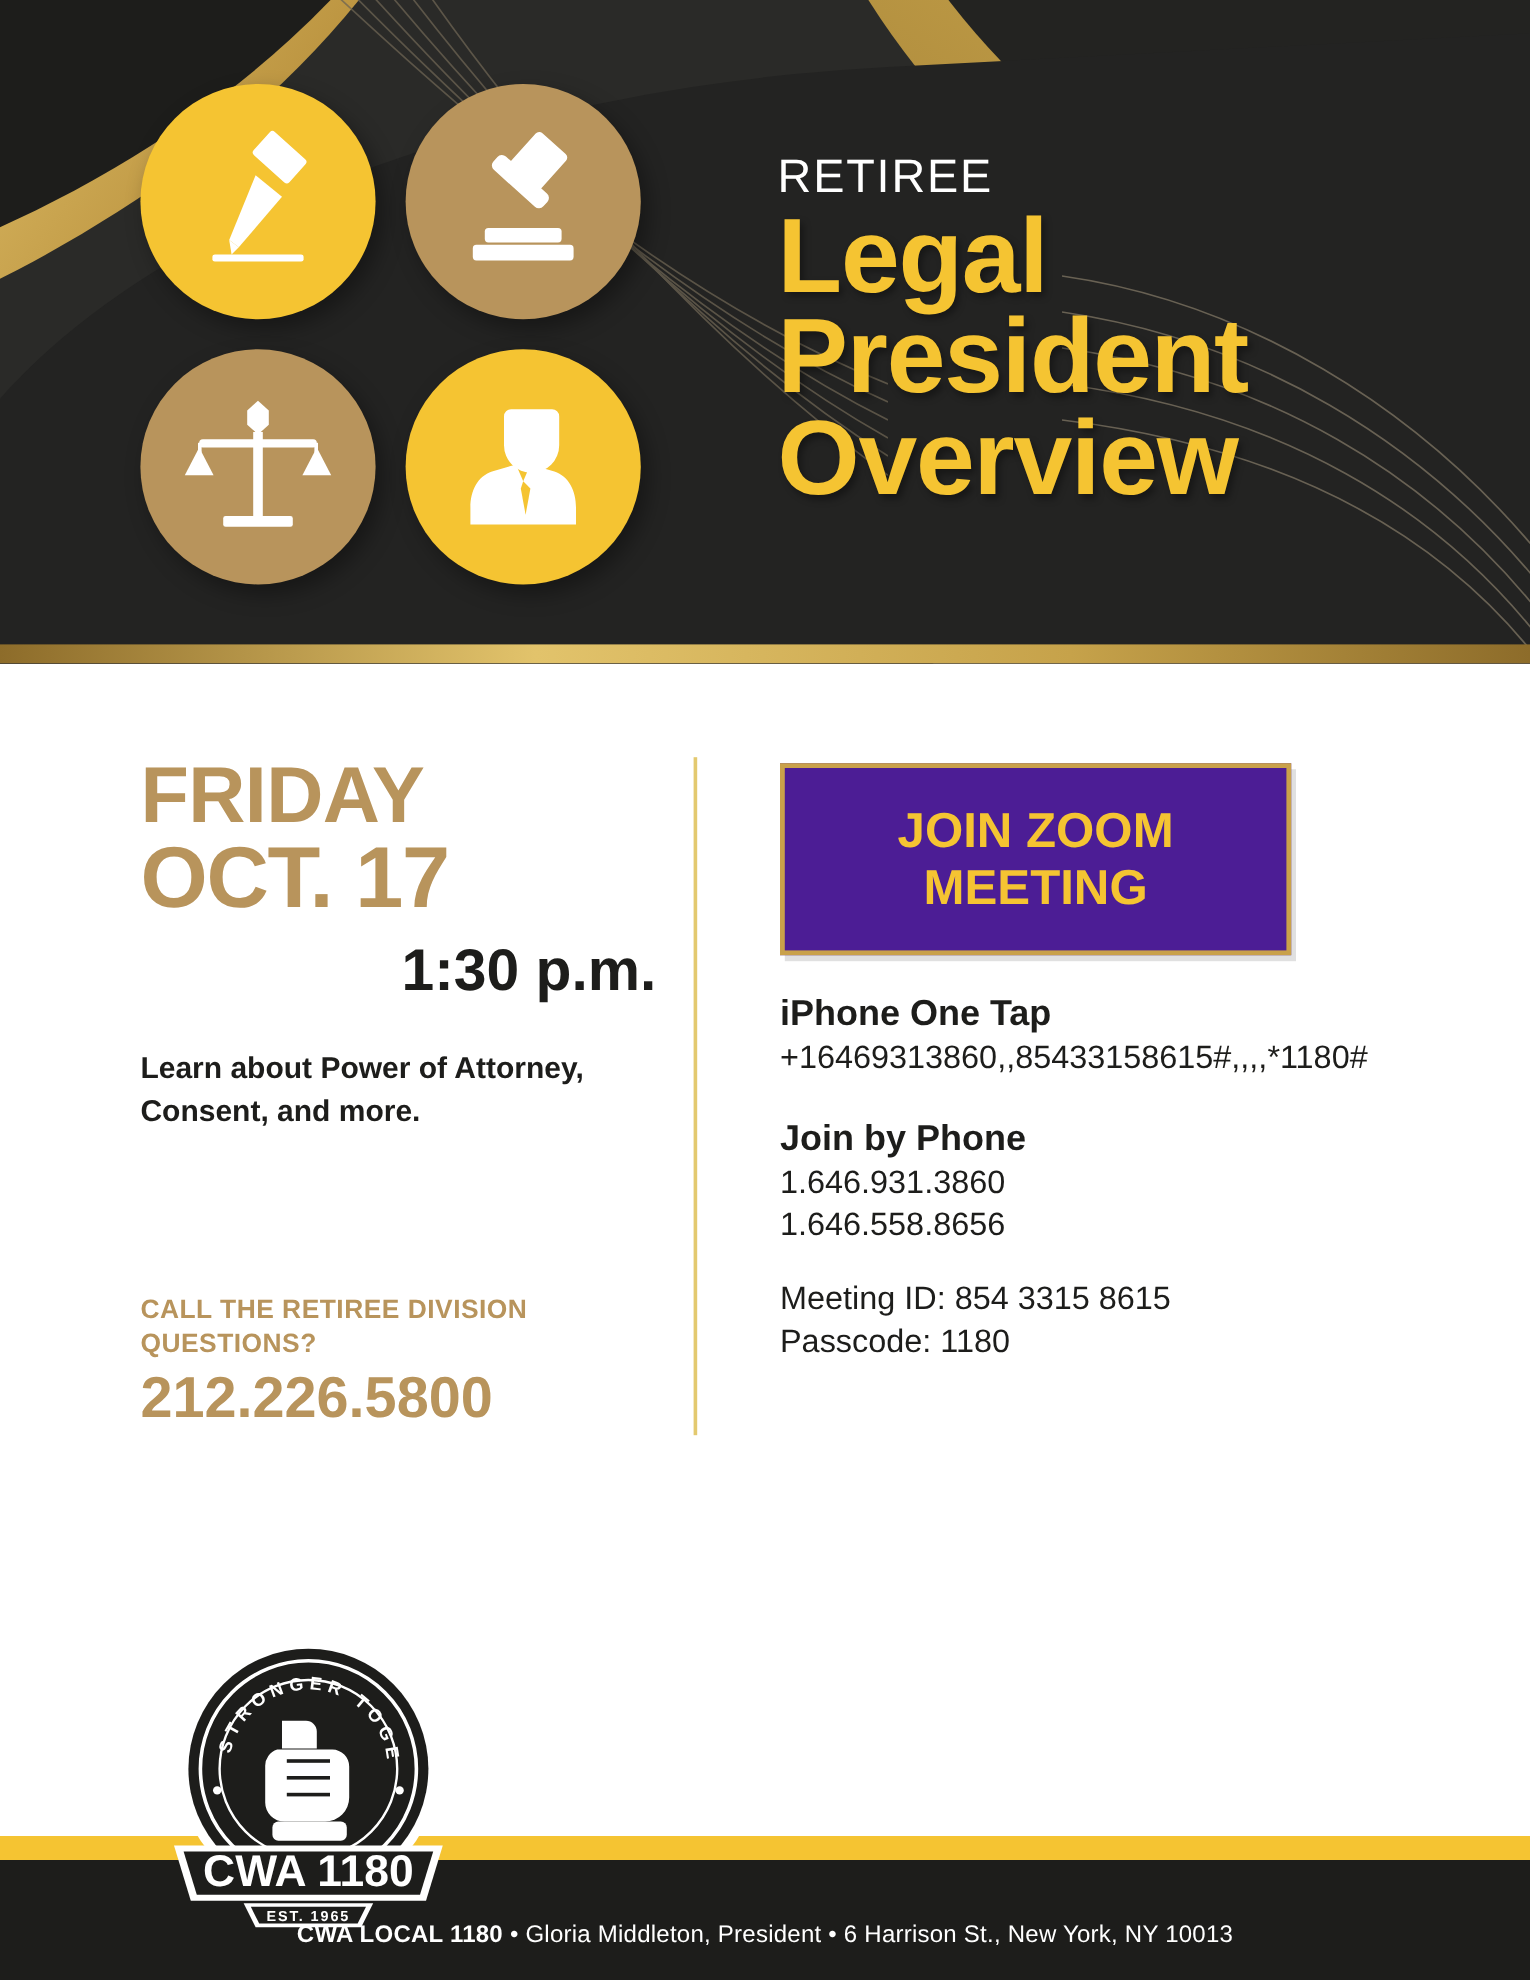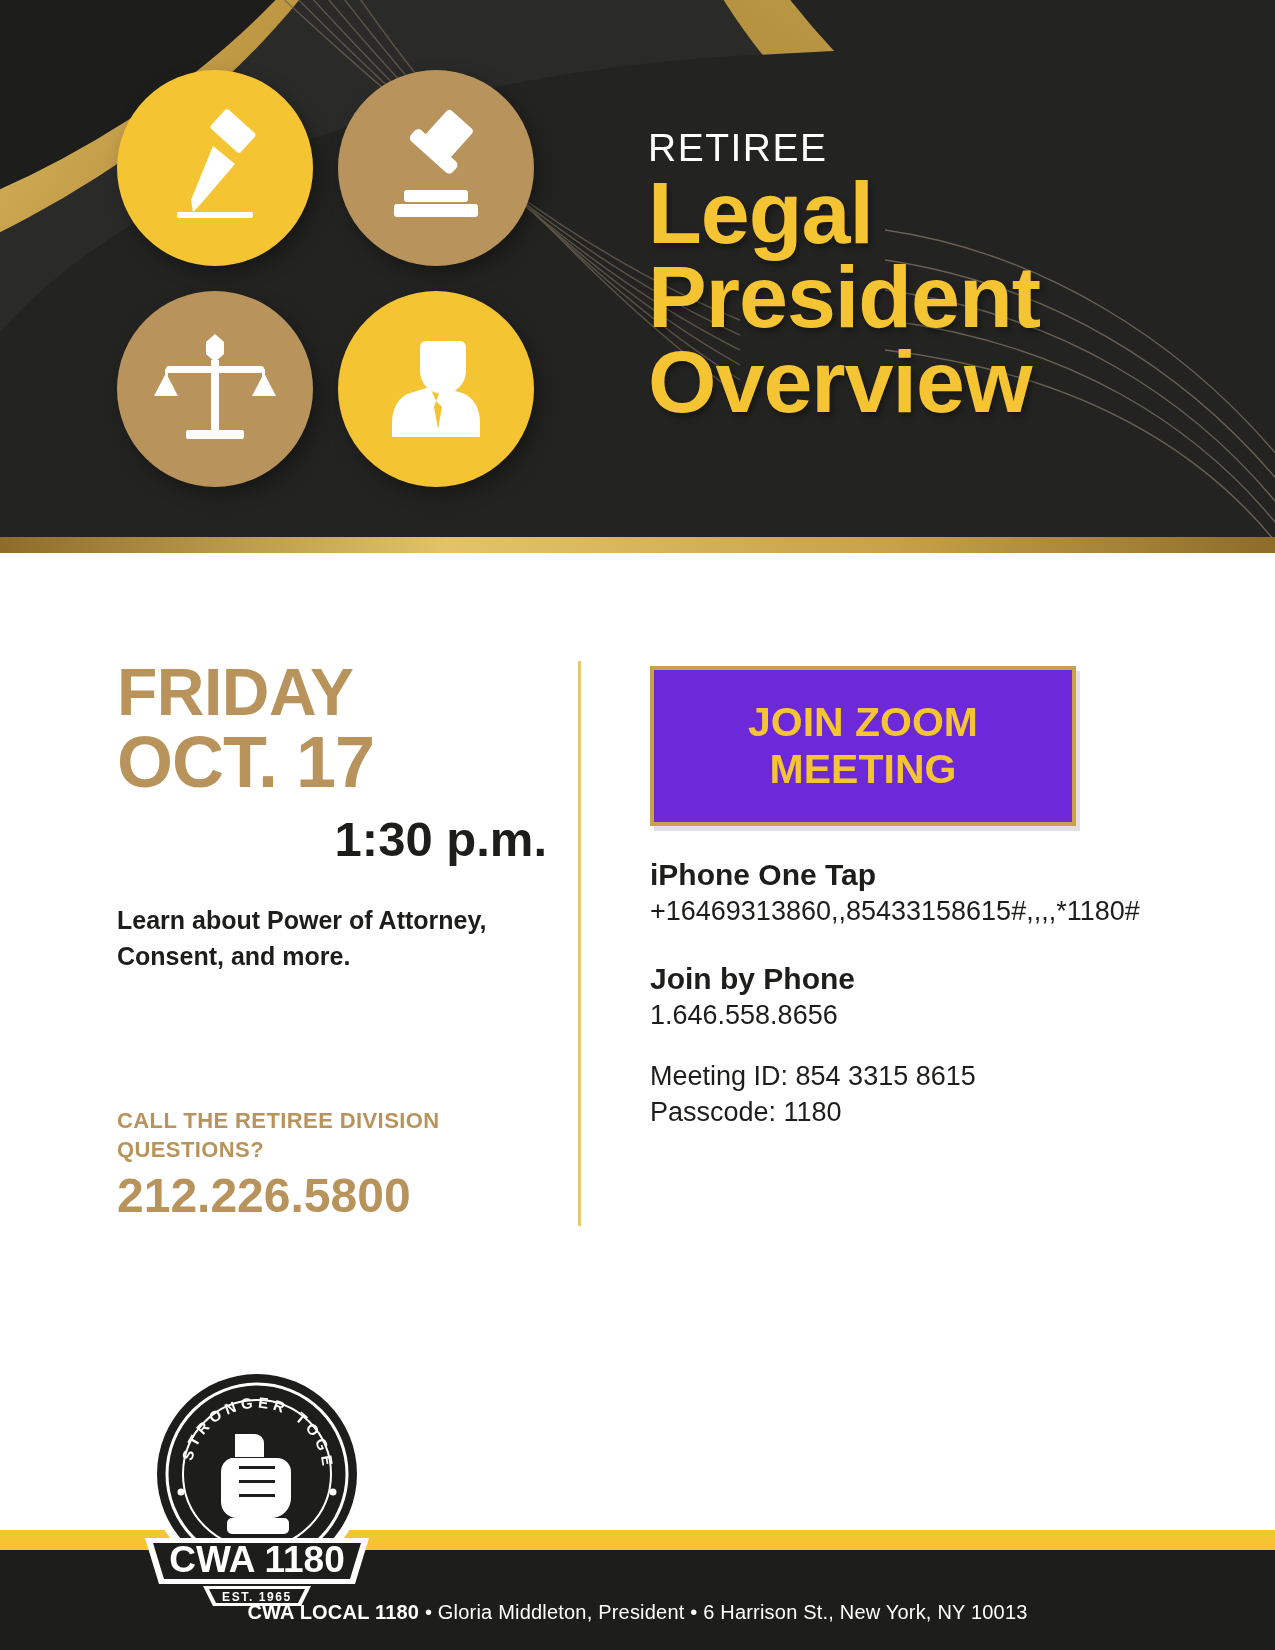--- a/index.html
+++ b/index.html
@@ -78,21 +78,21 @@
     color:#ffffff;font-size:39px;font-weight:normal;letter-spacing:1.5px;
     margin:0 0 4px 0;line-height:1;
   }
   .main-title{
     color:#f5c432;font-size:88px;font-weight:bold;line-height:.96;
     margin:0;letter-spacing:-1px;
     text-shadow:3px 4px 6px rgba(0,0,0,.35);
   }
 
   
-  .body-wrap{position:absolute;left:0;top:551px;width:1094px;height:1097px;border-radius:28px;}
+  .body-wrap{position:absolute;left:0;top:521px;width:1094px;height:1097px;border-radius:28px;}
 
   .left-col{position:absolute;left:117px;top:108px;width:430px;}
   .day{
     color:#b8945c;font-size:66px;font-weight:bold;line-height:1;margin:0;
     letter-spacing:-.5px;
   }
   .date{
     color:#b8945c;font-size:72px;font-weight:bold;line-height:1.05;margin:0;
     letter-spacing:-1px;
   }
@@ -113,21 +113,21 @@
     color:#b8945c;font-size:48px;font-weight:bold;line-height:1.15;margin-top:4px;
   }
 
   .divider{
     position:absolute;left:578px;top:110px;width:3px;height:565px;
     background:#e3c96f;
   }
 
   .right-col{position:absolute;left:650px;top:115px;width:470px;}
   .zoom-btn{
-    width:418px;height:152px;background:#6d28d9;
+    width:418px;height:152px;background:#4c1d95;
     border:4px solid #c9a14a;
     display:flex;align-items:center;justify-content:center;
     box-shadow:4px 5px 0 rgba(0,0,0,.12);
   }
   .zoom-btn-label{
     color:#f5c432;font-size:41px;font-weight:bold;text-align:center;line-height:1.15;
   }
   .sec-head{
     color:#1d1d1b;font-size:30px;font-weight:bold;margin:32px 0 2px 0;
   }
@@ -264,20 +264,21 @@
 
   <div class="right-col">
     <div class="zoom-btn">
       <div class="zoom-btn-label">JOIN ZOOM MEETING</div>
     </div>
 
     <div class="sec-head">iPhone One Tap</div>
     <div class="sec-line">+16469313860,,85433158615#,,,,*1180#</div>
 
     <div class="sec-head">Join by Phone</div>
+    <div class="sec-line">1.646.931.3860</div>
     <div class="sec-line">1.646.558.8656</div>
 
     <div class="gap"></div>
 
     <div class="sec-line">Meeting ID: 854 3315 8615</div>
     <div class="sec-line">Passcode: 1180</div>
   </div>
 </div>
 
 <div class="footer-gold"></div>

